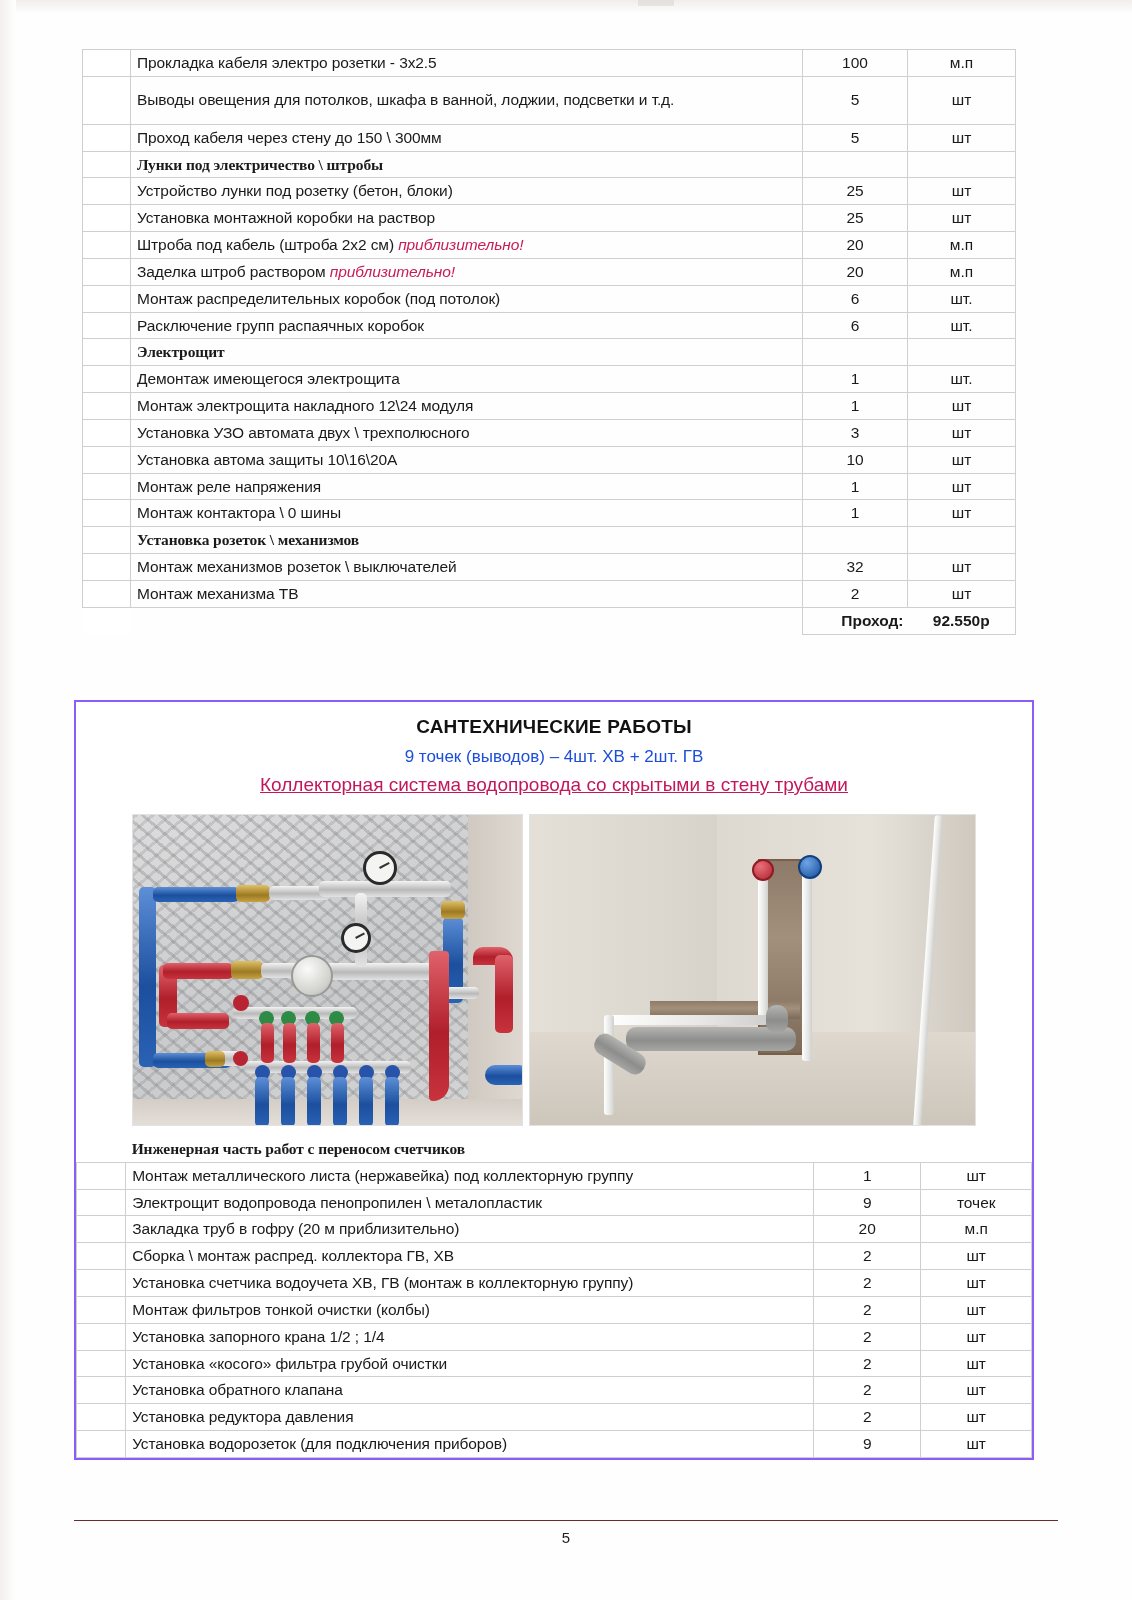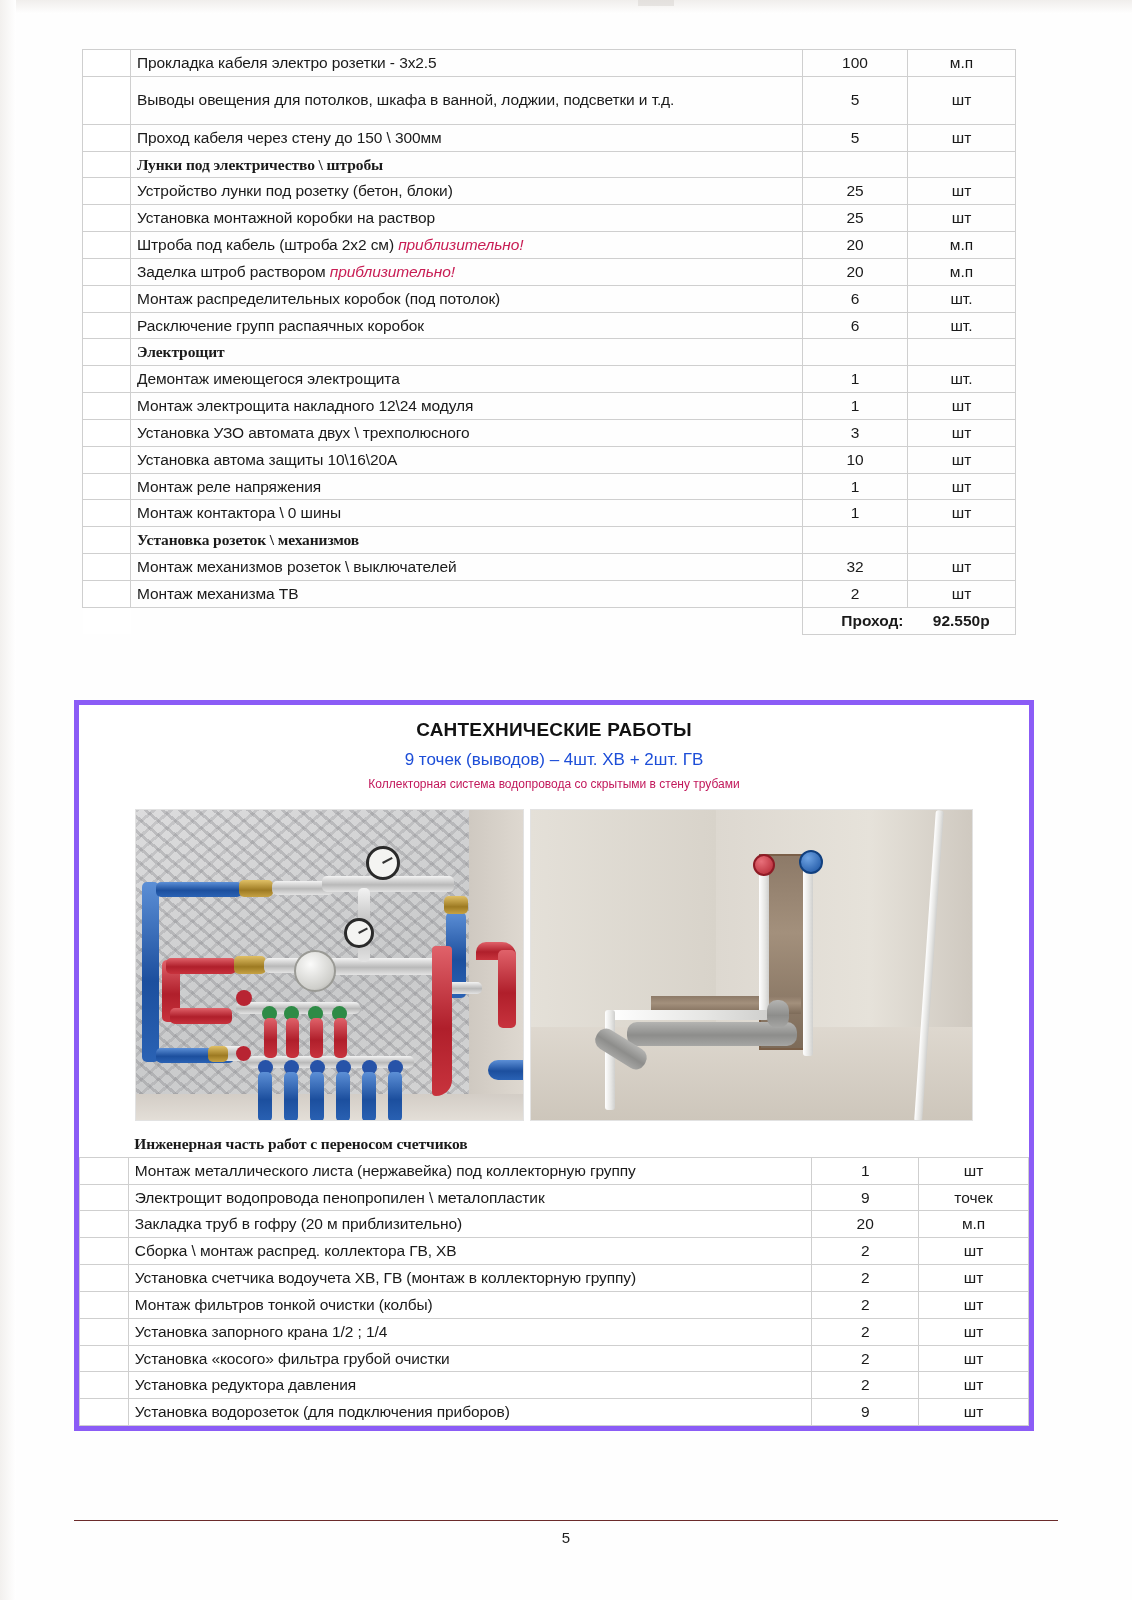--- a/index.html
+++ b/index.html
@@ -74,42 +74,43 @@
     font-size: 15.5px;
     padding-right: 12px;
     border-top: 1px solid #cfcfcf;
   }
   .total-blank { border: none !important; }
 
   
   #santeh-card {
     position: absolute;
     left: 74px; top: 700px; width: 960px;
-    border: 5px solid #8b5cf6;
+    border: 2px solid #8b5cf6;
     background: #fff;
   }
   .santeh-head {
     padding: 14px 10px 10px 10px;
     text-align: center;
   }
   .santeh-title {
     font-size: 19px;
     font-weight: bold;
     letter-spacing: .2px;
     color: #121212;
     margin-bottom: 9px;
   }
   .santeh-sub1 {
     font-size: 17px;
     color: #1d4ed8;
     margin-bottom: 7px;
   }
   .santeh-sub2 {
-    font-size: 12px;
+    font-size: 19px;
     color: #c2185b;
+    text-decoration: underline;
   }
 
   .photo-row {
     display: flex;
     gap: 6px;
     padding: 8px 56px 0 56px;
     justify-content: center;
   }
   .photo {
     position: relative;
@@ -513,20 +514,26 @@
               <td class="c-unit">шт</td>
             </tr>
             <tr>
               <td class="c-gutter"></td>
               <td class="c-desc">Установка «косого» фильтра грубой очистки</td>
               <td class="c-qty">2</td>
               <td class="c-unit">шт</td>
             </tr>
             <tr>
               <td class="c-gutter"></td>
+              <td class="c-desc">Установка обратного клапана</td>
+              <td class="c-qty">2</td>
+              <td class="c-unit">шт</td>
+            </tr>
+            <tr>
+              <td class="c-gutter"></td>
               <td class="c-desc">Установка редуктора давления</td>
               <td class="c-qty">2</td>
               <td class="c-unit">шт</td>
             </tr>
             <tr>
               <td class="c-gutter"></td>
               <td class="c-desc">Установка водорозеток (для подключения приборов)</td>
               <td class="c-qty">9</td>
               <td class="c-unit">шт</td>
             </tr>

